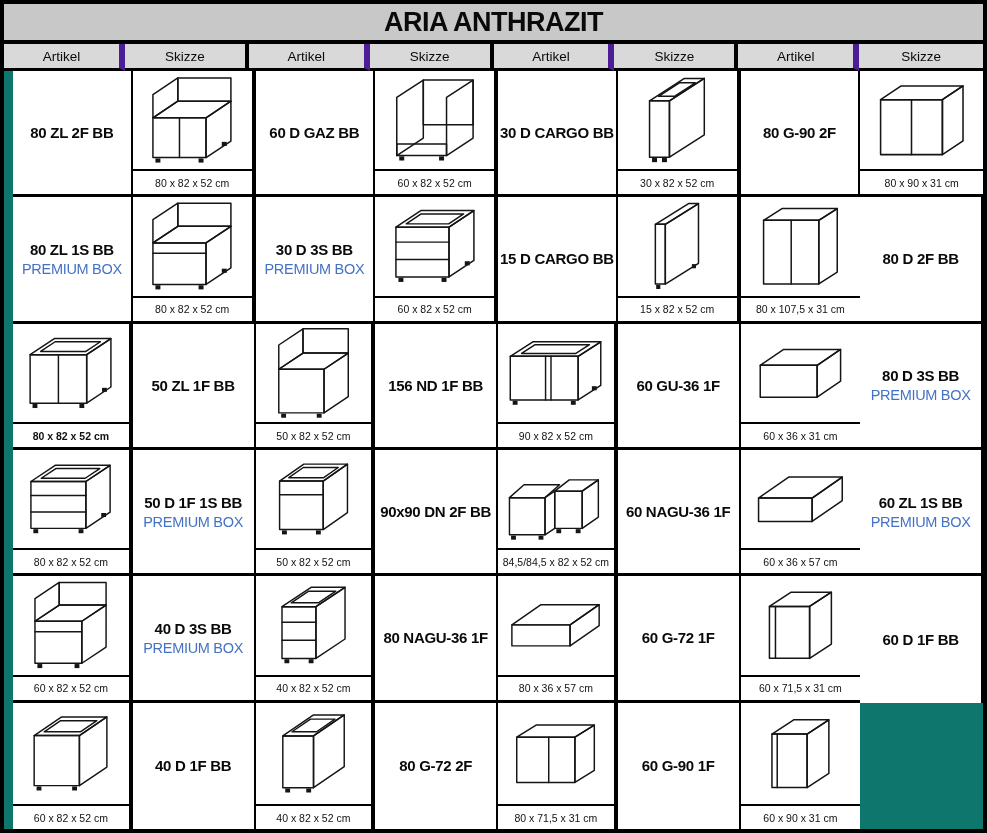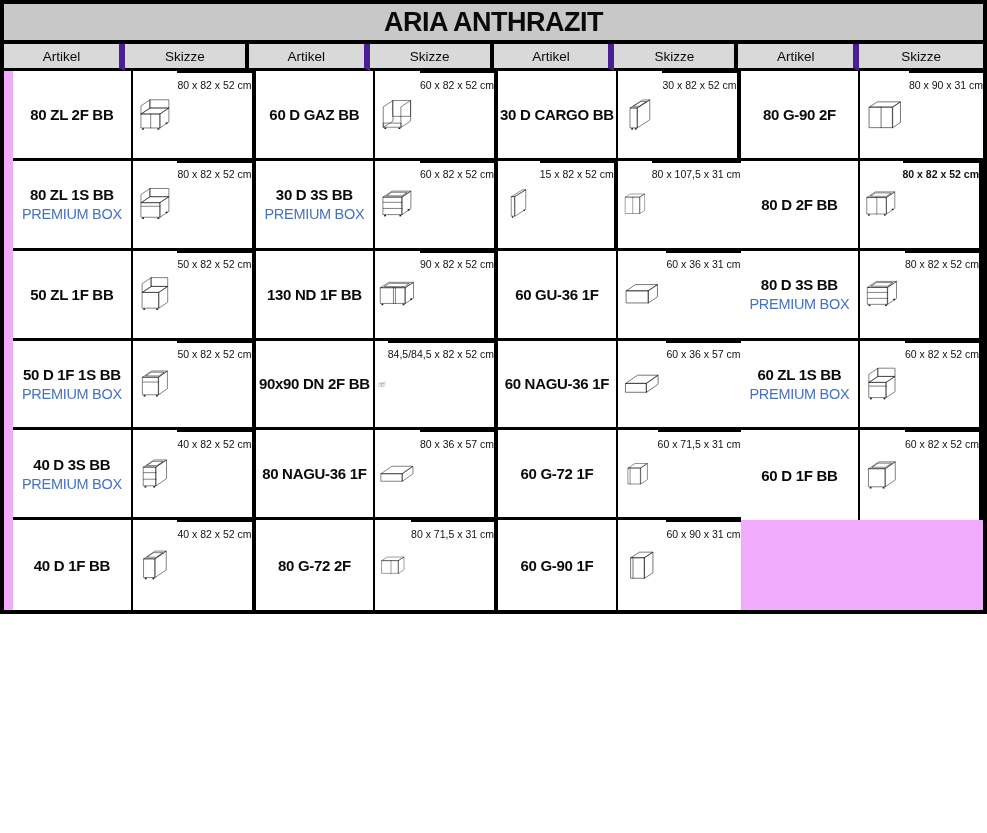--- a/index.html
+++ b/index.html
@@ -1,18 +1,18 @@
 <!DOCTYPE html>
 <html><head>
 <meta charset="utf-8">
 <style>
   html,body{margin:0;padding:0;background:#fff;}
   .sheet{
-    width:987px;height:614px;box-sizing:border-box;
-    border:4px solid #000;background:#f0abfc;
+    width:987px;height:833px;box-sizing:border-box;
+    border:4px solid #000;background:#0f766e;
     font-family:"Liberation Sans","DejaVu Sans",sans-serif;
     display:flex;flex-direction:column;
   }
   .title{
     height:36px;flex:none;border-bottom:4px solid #000;
     display:flex;align-items:center;justify-content:center;
     font-size:27px;font-weight:bold;color:#0a0a0a;letter-spacing:-0.5px;
   }
   .hrow{
     display:grid;grid-template-columns:repeat(4,122fr 125fr);
@@ -37,21 +37,21 @@
   }
   .thick{border-right:4px solid #000;}
   .noright{border-right:0;}
   .lastrow{border-bottom:0;}
   .acell{
     display:flex;flex-direction:column;align-items:center;justify-content:center;
     gap:3px;text-align:center;padding:3px;
   }
   .code{font-weight:bold;font-size:15px;letter-spacing:-0.3px;color:#0a0a0a;white-space:nowrap;}
   .premium{font-weight:normal;font-size:14.5px;letter-spacing:-0.3px;white-space:nowrap;}
-  .scell{display:flex;flex-direction:row;text-align:right;}
+  .scell{display:flex;flex-direction:column;text-align:right;}
   .sketch{flex:1;display:flex;align-items:center;justify-content:center;min-height:0;padding:2px;}
   .sketch svg{width:94%;height:96%;}
   .dim{
     height:23px;flex:none;border-top:2px solid #000;
     display:flex;align-items:center;justify-content:center;
     font-size:10.5px;color:#111;white-space:nowrap;
   }
   .dim.bold{font-weight:bold;}
 </style>
 </head>
@@ -180,20 +180,23 @@
               <line x1="18" y1="47" x2="82" y2="47"></line>
               <line x1="18" y1="68" x2="82" y2="68"></line>
               <rect x="21" y="90" width="6" height="5" fill="#151515" stroke="none"></rect>
               <rect x="73" y="90" width="6" height="5" fill="#151515" stroke="none"></rect>
               <rect x="101" y="70" width="6" height="5" fill="#151515" stroke="none"></rect>
             </g>
           </svg>
         </div>
         <div class="dim">60 x 82 x 52 cm</div>
       </div>
+      <div class="cell acell">
+        <div class="code">15 D CARGO BB</div>
+      </div>
       <div class="cell scell thick">
         <div class="sketch">
           <svg viewBox="0 0 130 104" preserveAspectRatio="xMidYMid meet">
             <g fill="none" stroke="#151515" stroke-width="1.8" stroke-linejoin="round" stroke-linecap="round">
               <rect x="39" y="25.5" width="12" height="72"></rect>
               <polygon points="39,25.5 79,0.5 91,0.5 51,25.5"></polygon>
               <polygon points="51,25.5 91,0.5 91,72.5 51,97.5"></polygon>
               <rect x="40" y="98.5" width="5" height="5" fill="#151515" stroke="none"></rect>
               <rect x="83" y="73.5" width="5" height="5" fill="#151515" stroke="none"></rect>
             </g>
@@ -247,21 +250,21 @@
               <polygon points="22,47 52,27 108,27 78,47"></polygon>
               <polygon points="78,47 108,27 108,81 78,101"></polygon>
               <rect x="25" y="102" width="6" height="5" fill="#151515" stroke="none"></rect>
               <rect x="69" y="102" width="6" height="5" fill="#151515" stroke="none"></rect>
             </g>
           </svg>
         </div>
         <div class="dim">50 x 82 x 52 cm</div>
       </div>
       <div class="cell acell">
-        <div class="code">130 ND 1F BB</div>
+        <div class="code">156 ND 1F BB</div>
       </div>
       <div class="cell scell thick">
         <div class="sketch">
           <svg viewBox="0 0 130 104" preserveAspectRatio="xMidYMid meet">
             <g fill="none" stroke="#151515" stroke-width="1.8" stroke-linejoin="round" stroke-linecap="round">
               <rect x="9" y="31" width="84" height="54"></rect>
               <polygon points="9,31 37,13 121,13 93,31"></polygon>
               <polygon points="93,31 121,13 121,67 93,85"></polygon>
               <polygon points="23,27.4 90.2,27.4 107.00000000000001,16.6 39.8,16.6"></polygon>
               <line x1="52.68" y1="31" x2="52.68" y2="85"></line>

